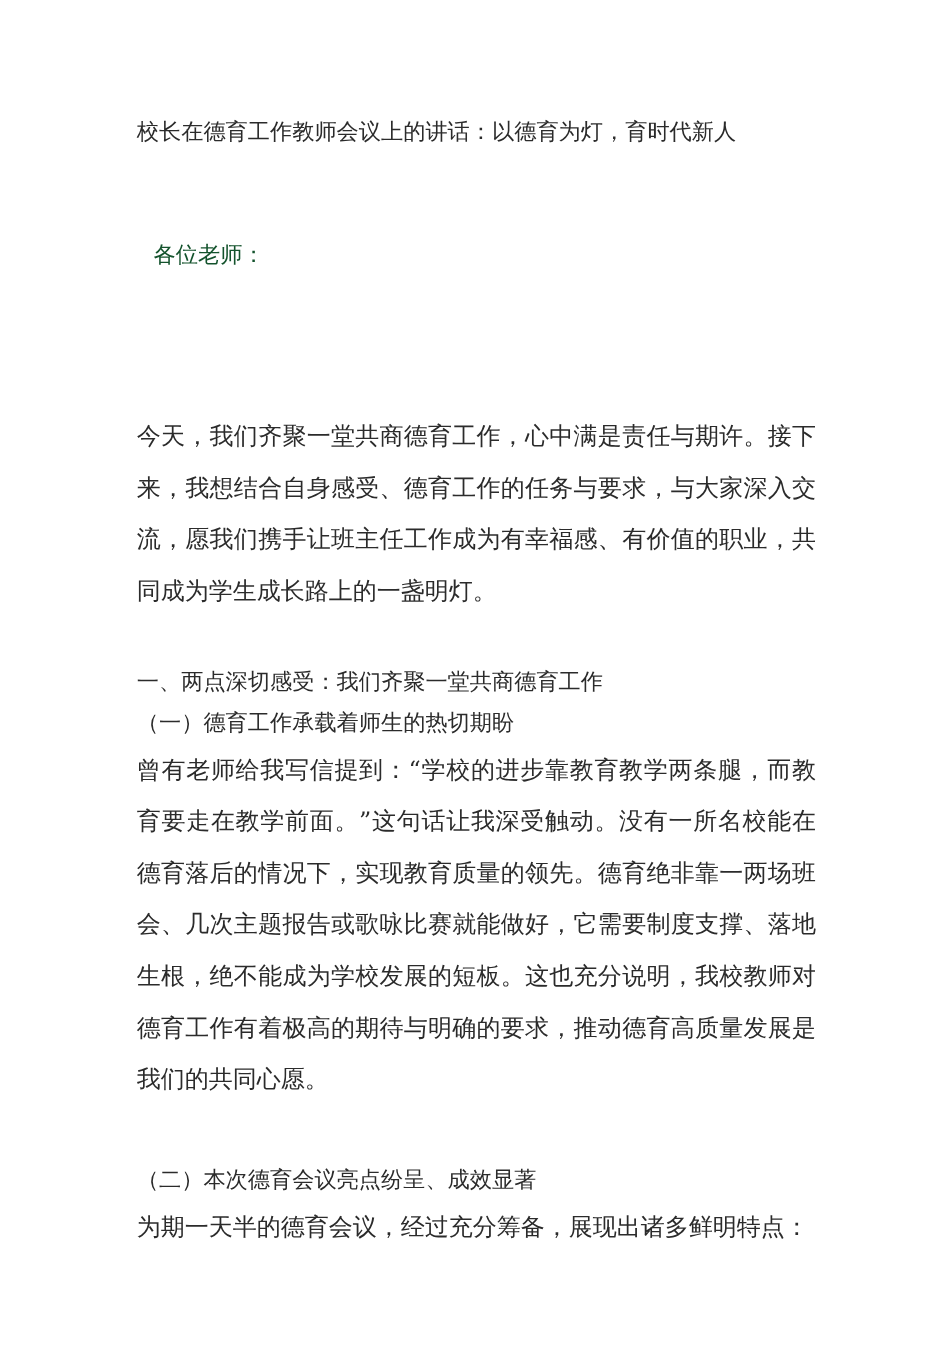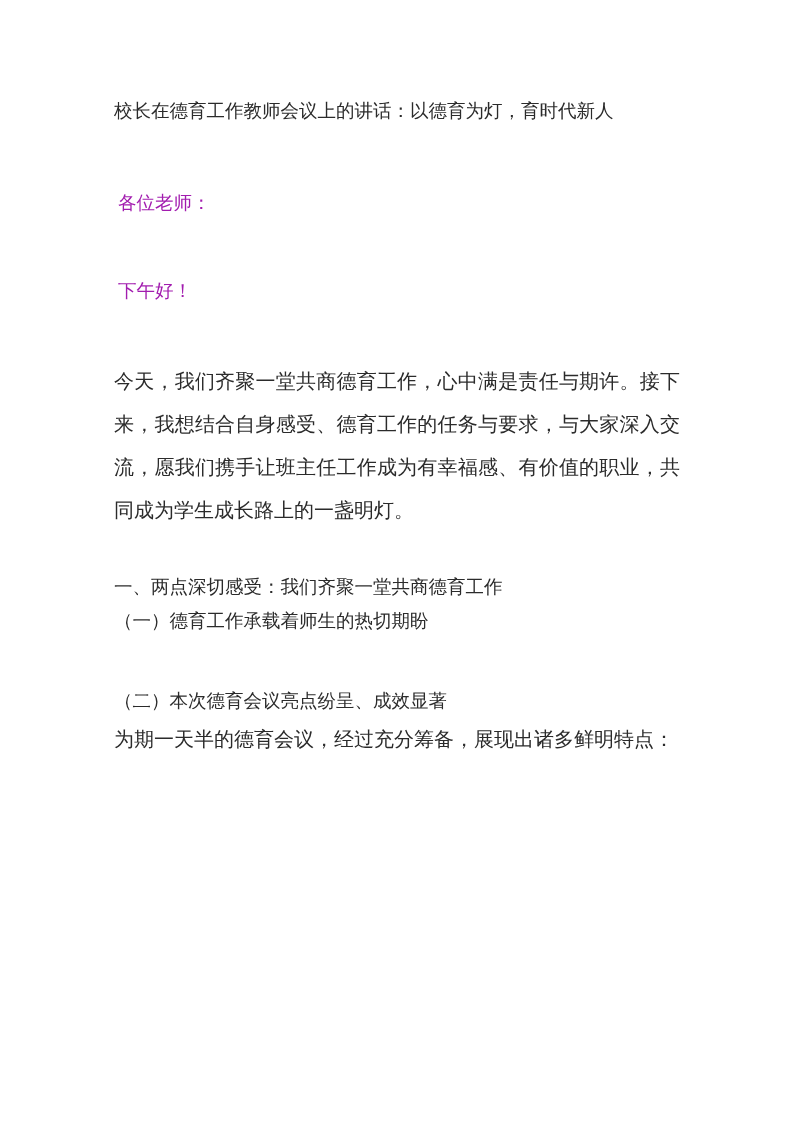--- a/index.html
+++ b/index.html
@@ -38,23 +38,23 @@
     line-height: 30px;
     margin: 0;
     white-space: nowrap;
     color: #2b2b2b;
   }
 
   
   .short {
     font-size: 18.5px;
     line-height: 30px;
-    margin: 4px;
+    margin: 14px;
     white-space: nowrap;
-    color: #a21caf;
+    color: #14532d;
   }
 
   
   .heading {
     font-size: 18.5px;
     line-height: 34px;
     margin: 0;
     white-space: nowrap;
     color: #2b2b2b;
   }
@@ -82,32 +82,32 @@
   <div class="content">
 
     <p class="title">校长在德育工作教师会议上的讲话：以德育为灯，育时代新人</p>
 
     <div class="gap-title"></div>
 
     <p class="short">各位老师：</p>
 
     <div class="gap-salut"></div>
 
-    <p class="short">下午好！</p>
 
     <div class="gap-salut"></div>
 
     <p class="para">今天，我们齐聚一堂共商德育工作，心中满是责任与期许。接下来，我想结合自身感受、德育工作的任务与要求，与大家深入交流，愿我们携手让班主任工作成为有幸福感、有价值的职业，共同成为学生成长路上的一盏明灯。</p>
 
     <div class="gap-body"></div>
 
     <p class="heading">一、两点深切感受：我们齐聚一堂共商德育工作</p>
 
     <p class="heading">（一）德育工作承载着师生的热切期盼</p>
 
+    <p class="para">曾有老师给我写信提到：“学校的进步靠教育教学两条腿，而教育要走在教学前面。”这句话让我深受触动。没有一所名校能在德育落后的情况下，实现教育质量的领先。德育绝非靠一两场班会、几次主题报告或歌咏比赛就能做好，它需要制度支撑、落地生根，绝不能成为学校发展的短板。这也充分说明，我校教师对德育工作有着极高的期待与明确的要求，推动德育高质量发展是我们的共同心愿。</p>
 
     <div class="gap-sub"></div>
 
     <p class="heading">（二）本次德育会议亮点纷呈、成效显著</p>
 
     <p class="para">为期一天半的德育会议，经过充分筹备，展现出诸多鲜明特点：</p>
 
   </div>
 </div>
 

